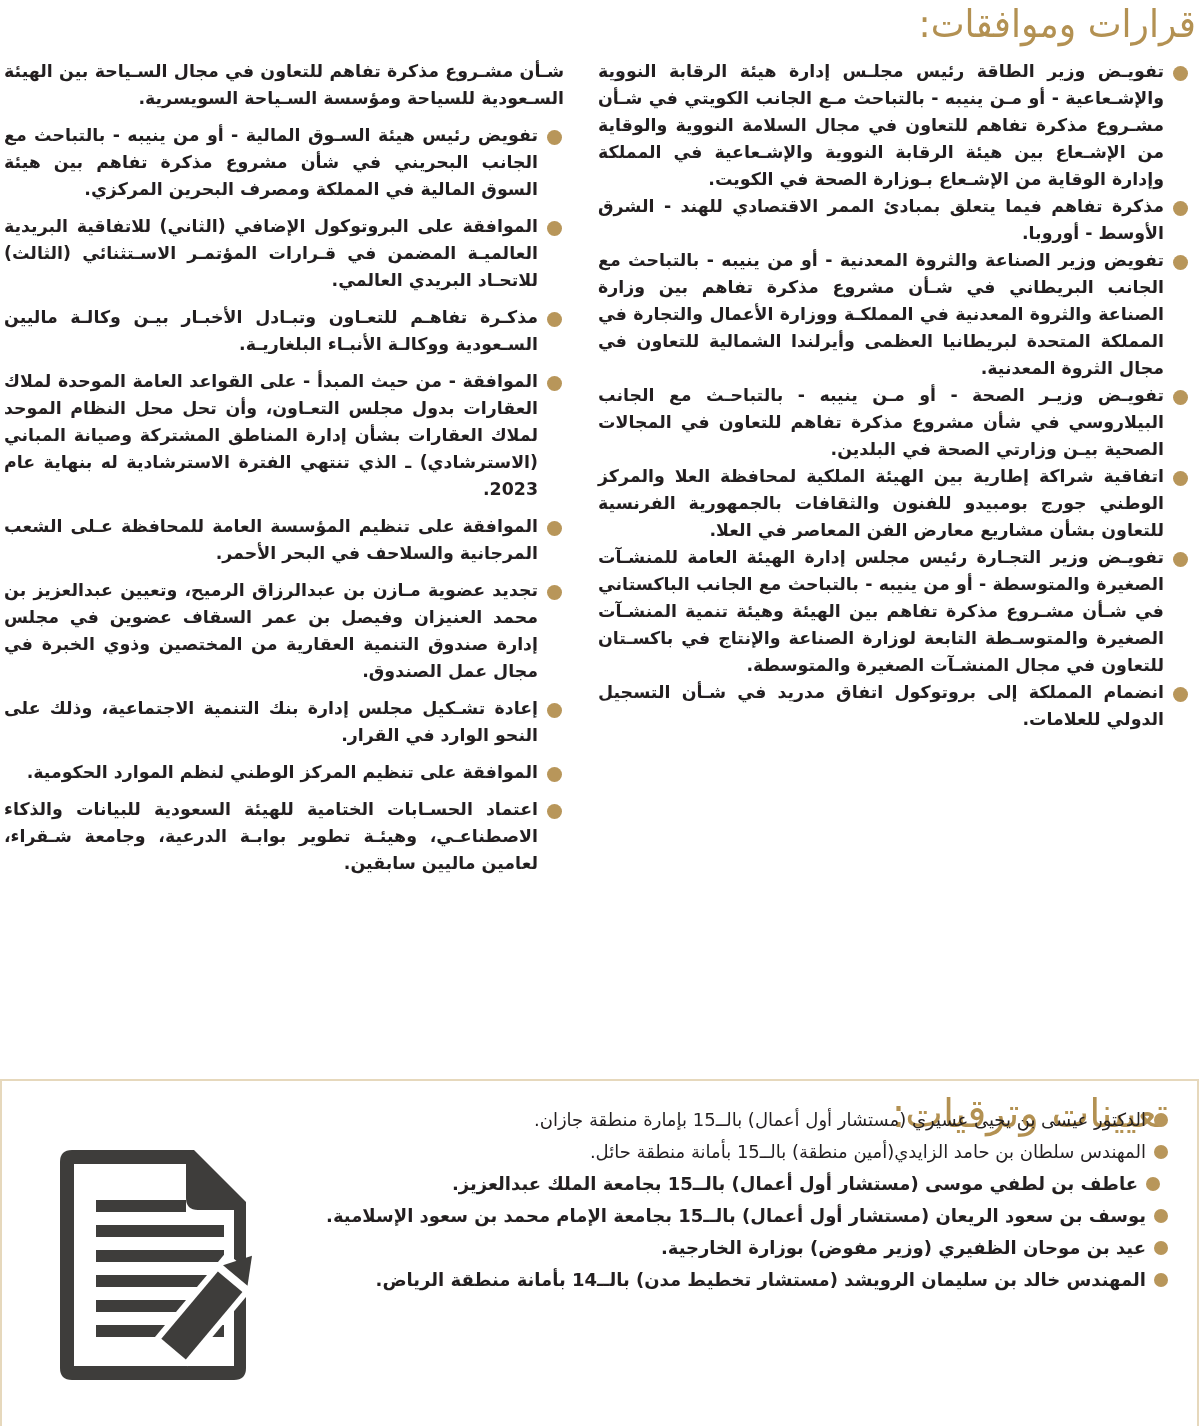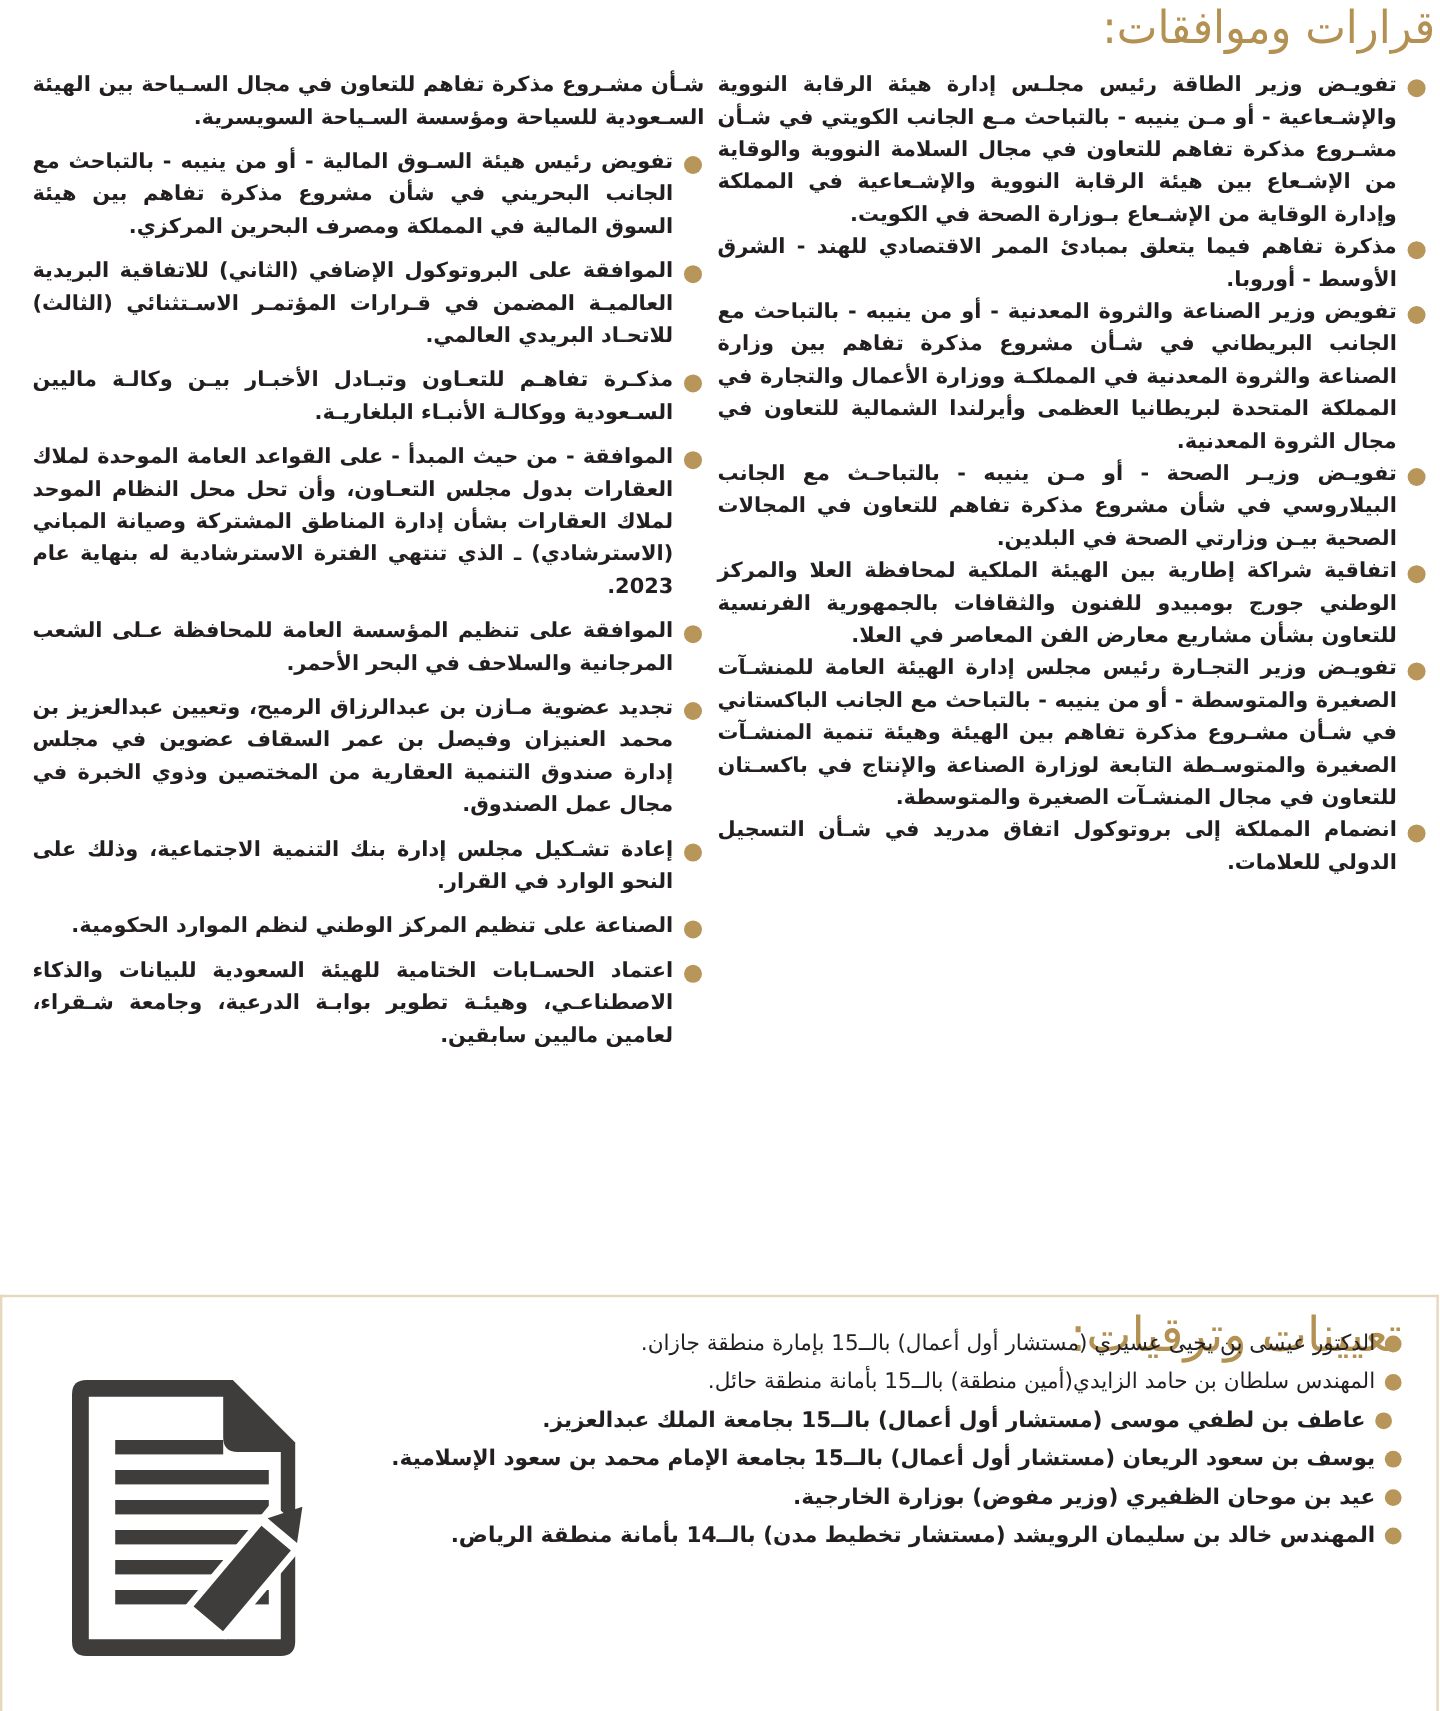--- a/index.html
+++ b/index.html
@@ -21,21 +21,21 @@
   .col {
     position: absolute;
     top: 58px;
     font-weight: bold;
     font-size: 17.4px;
     line-height: 27px;
     text-align: justify;
     text-align-last: right;
   }
   #col-right { right: 10px; width: 592px; }
-  #col-left  { right: 613px; width: 560px; }
+  #col-left  { right: 636px; width: 560px; }
   .item { position: relative; padding-right: 26px; }
   .item.nobullet { padding-right: 0; }
   #col-left .item { margin-bottom: 10px; }
   .bullet {
     position: absolute;
     right: 2px;
     top: 8px;
     width: 15px;
     height: 15px;
     border-radius: 50%;
@@ -94,21 +94,21 @@
 
 <div id="col-left" class="col">
   <div class="item nobullet"><span>شـأن مشـروع مذكرة تفاهم للتعاون في مجال السـياحة بين الهيئة السـعودية للسياحة ومؤسسة السـياحة السويسرية.</span></div>
   <div class="item"><span class="bullet"></span><span>تفويض رئيس هيئة السـوق المالية - أو من ينيبه - بالتباحث مع الجانب البحريني في شأن مشروع مذكرة تفاهم بين هيئة السوق المالية في المملكة ومصرف البحرين المركزي.</span></div>
   <div class="item"><span class="bullet"></span><span>الموافقة على البروتوكول الإضافي (الثاني) للاتفاقية البريدية العالميـة المضمن في قـرارات المؤتمـر الاسـتثنائي (الثالث) للاتحـاد البريدي العالمي.</span></div>
   <div class="item"><span class="bullet"></span><span>مذكـرة تفاهـم للتعـاون وتبـادل الأخبـار بيـن وكالـة ماليين السـعودية ووكالـة الأنبـاء البلغاريـة.</span></div>
   <div class="item"><span class="bullet"></span><span>الموافقة - من حيث المبدأ - على القواعد العامة الموحدة لملاك العقارات بدول مجلس التعـاون، وأن تحل محل النظام الموحد لملاك العقارات بشأن إدارة المناطق المشتركة وصيانة المباني (الاسترشادي) ـ الذي تنتهي الفترة الاسترشادية له بنهاية عام 2023.</span></div>
   <div class="item"><span class="bullet"></span><span>الموافقة على تنظيم المؤسسة العامة للمحافظة عـلى الشعب المرجانية والسلاحف في البحر الأحمر.</span></div>
   <div class="item"><span class="bullet"></span><span>تجديد عضوية مـازن بن عبدالرزاق الرميح، وتعيين عبدالعزيز بن محمد العنيزان وفيصل بن عمر السقاف عضوين في مجلس إدارة صندوق التنمية العقارية من المختصين وذوي الخبرة في مجال عمل الصندوق.</span></div>
   <div class="item"><span class="bullet"></span><span>إعادة تشـكيل مجلس إدارة بنك التنمية الاجتماعية، وذلك على النحو الوارد في القرار.</span></div>
-  <div class="item"><span class="bullet"></span><span>الصناعة على تنظيم المركز الوطني لنظم الموارد الحكومية.</span></div>
+  <div class="item"><span class="bullet"></span><span>الموافقة على تنظيم المركز الوطني لنظم الموارد الحكومية.</span></div>
   <div class="item"><span class="bullet"></span><span>اعتماد الحسـابات الختامية للهيئة السعودية للبيانات والذكاء الاصطناعـي، وهيئـة تطوير بوابـة الدرعية، وجامعة شـقراء، لعامين ماليين سابقين.</span></div>
 </div>
 
 <div id="appointments-box"></div>
 
 <h2 id="title-appointments" class="section-title">تعيينات وترقيات:</h2>
 
 <div id="appointments-list">
   <div class="appt light"><span class="bullet"></span><span>الدكتور عيسى بن يحيى عسيري (مستشار أول أعمال) بالــ15 بإمارة منطقة جازان.</span></div>
   <div class="appt light"><span class="bullet"></span><span>المهندس سلطان بن حامد الزايدي(أمين منطقة) بالــ15 بأمانة منطقة حائل.</span></div>

